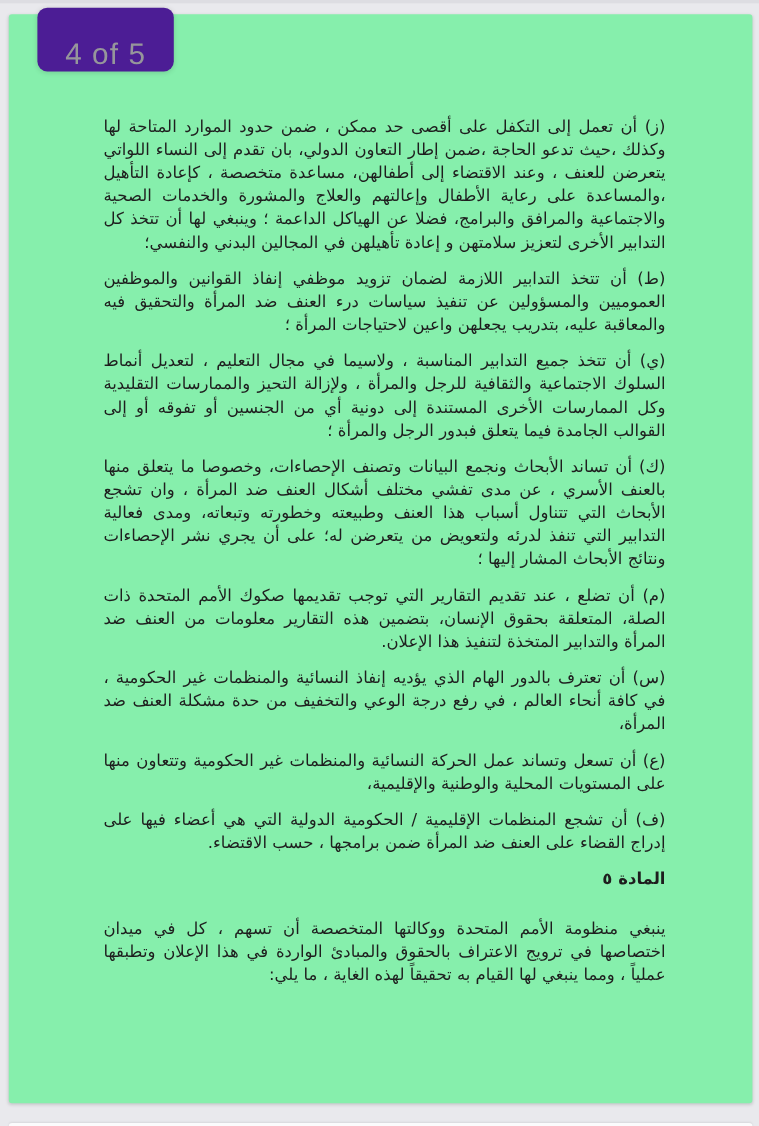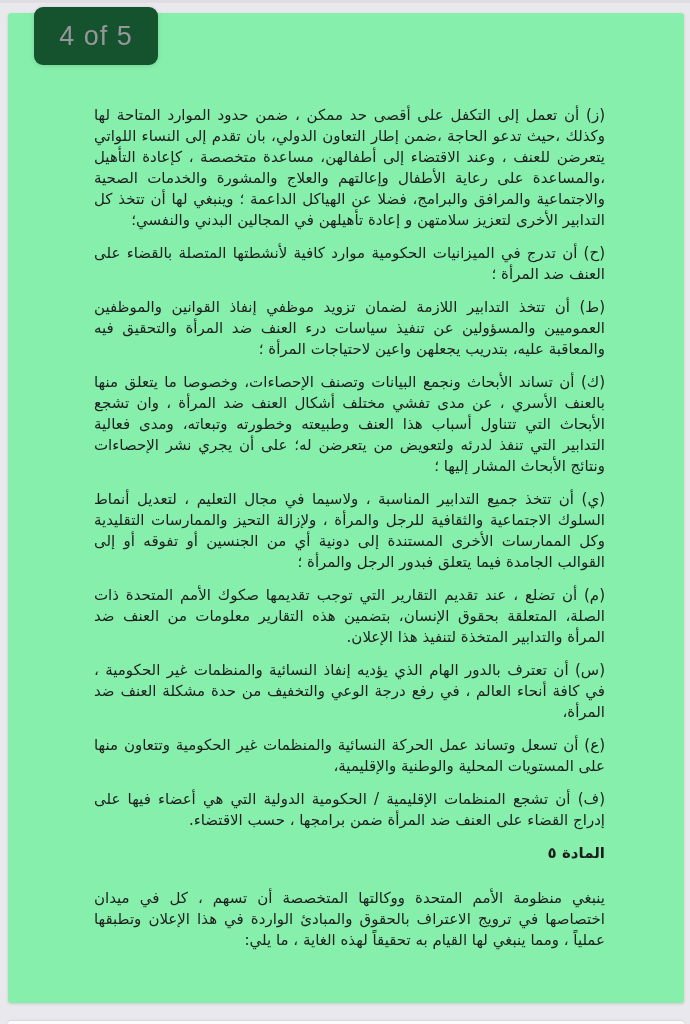--- a/index.html
+++ b/index.html
@@ -29,26 +29,26 @@
     background: #86efac;
     border-radius: 3px;
     box-shadow: 0 1px 3px rgba(0,0,0,0.14);
   }
   .page-badge {
     position: absolute;
     left: 34px;
     top: 7px;
     width: 124px;
     height: 58px;
-    background: #14532d;
+    background: #4c1d95;
     border-radius: 9px;
     box-shadow: 0 1px 5px rgba(0,0,0,0.13);
     z-index: 3;
     display: flex;
-    align-items: center;
+    align-items: flex-end;
     justify-content: center;
   }
   .page-badge span {
     font-family: "Liberation Sans", sans-serif;
     font-size: 27px;
     color: #96969b;
     letter-spacing: 1px;
   }
   .doc-content {
     direction: rtl;
@@ -84,24 +84,23 @@
 
 <div class="viewer-bg-topline"></div>
 
 <div class="page-badge">
   <span>4 of 5</span>
 </div>
 
 <div class="doc-page">
   <div class="doc-content">
     <p>(ز) أن تعمل إلى التكفل على أقصى حد ممكن ، ضمن حدود الموارد المتاحة لها وكذلك ،حيث تدعو الحاجة ،ضمن إطار التعاون الدولي، بان تقدم إلى النساء اللواتي يتعرضن للعنف ، وعند الاقتضاء إلى أطفالهن، مساعدة متخصصة ، كإعادة التأهيل ،والمساعدة على رعاية الأطفال وإعالتهم والعلاج والمشورة والخدمات الصحية والاجتماعية والمرافق والبرامج، فضلا عن الهياكل الداعمة ؛ وينبغي لها أن تتخذ كل التدابير الأخرى لتعزيز سلامتهن و إعادة تأهيلهن في المجالين البدني والنفسي؛</p>
-    <p>(ح) أن تدرج في الميزانيات الحكومية موارد كافية لأنشطتها المتصلة بالقضاء على العنف ضد المرأة ؛</p>
     <p>(ط) أن تتخذ التدابير اللازمة لضمان تزويد موظفي إنفاذ القوانين والموظفين العموميين والمسؤولين عن تنفيذ سياسات درء العنف ضد المرأة والتحقيق فيه والمعاقبة عليه، بتدريب يجعلهن واعين لاحتياجات المرأة ؛</p>
+    <p>(ي) أن تتخذ جميع التدابير المناسبة ، ولاسيما في مجال التعليم ، لتعديل أنماط السلوك الاجتماعية والثقافية للرجل والمرأة ، ولإزالة التحيز والممارسات التقليدية وكل الممارسات الأخرى المستندة إلى دونية أي من الجنسين أو تفوقه أو إلى القوالب الجامدة فيما يتعلق فبدور الرجل والمرأة ؛</p>
     <p>(ك) أن تساند الأبحاث ونجمع البيانات وتصنف الإحصاءات، وخصوصا ما يتعلق منها بالعنف الأسري ، عن مدى تفشي مختلف أشكال العنف ضد المرأة ، وان تشجع الأبحاث التي تتناول أسباب هذا العنف وطبيعته وخطورته وتبعاته، ومدى فعالية التدابير التي تنفذ لدرئه ولتعويض من يتعرضن له؛ على أن يجري نشر الإحصاءات ونتائج الأبحاث المشار إليها ؛</p>
-    <p>(ي) أن تتخذ جميع التدابير المناسبة ، ولاسيما في مجال التعليم ، لتعديل أنماط السلوك الاجتماعية والثقافية للرجل والمرأة ، ولإزالة التحيز والممارسات التقليدية وكل الممارسات الأخرى المستندة إلى دونية أي من الجنسين أو تفوقه أو إلى القوالب الجامدة فيما يتعلق فبدور الرجل والمرأة ؛</p>
     <p>(م) أن تضلع ، عند تقديم التقارير التي توجب تقديمها صكوك الأمم المتحدة ذات الصلة، المتعلقة بحقوق الإنسان، بتضمين هذه التقارير معلومات من العنف ضد المرأة والتدابير المتخذة لتنفيذ هذا الإعلان.</p>
     <p>(س) أن تعترف بالدور الهام الذي يؤديه إنفاذ النسائية والمنظمات غير الحكومية ، في كافة أنحاء العالم ، في رفع درجة الوعي والتخفيف من حدة مشكلة العنف ضد المرأة،</p>
     <p>(ع) أن تسعل وتساند عمل الحركة النسائية والمنظمات غير الحكومية وتتعاون منها على المستويات المحلية والوطنية والإقليمية،</p>
     <p>(ف) أن تشجع المنظمات الإقليمية / الحكومية الدولية التي هي أعضاء فيها على إدراج القضاء على العنف ضد المرأة ضمن برامجها ، حسب الاقتضاء.</p>
     <h2>المادة ٥</h2>
     <p>ينبغي منظومة الأمم المتحدة ووكالتها المتخصصة أن تسهم ، كل في ميدان اختصاصها في ترويج الاعتراف بالحقوق والمبادئ الواردة في هذا الإعلان وتطبقها عملياً ، ومما ينبغي لها القيام به تحقيقاً لهذه الغاية ، ما يلي:</p>
   </div>
 </div>
 
 <div class="next-page-edge"></div>

